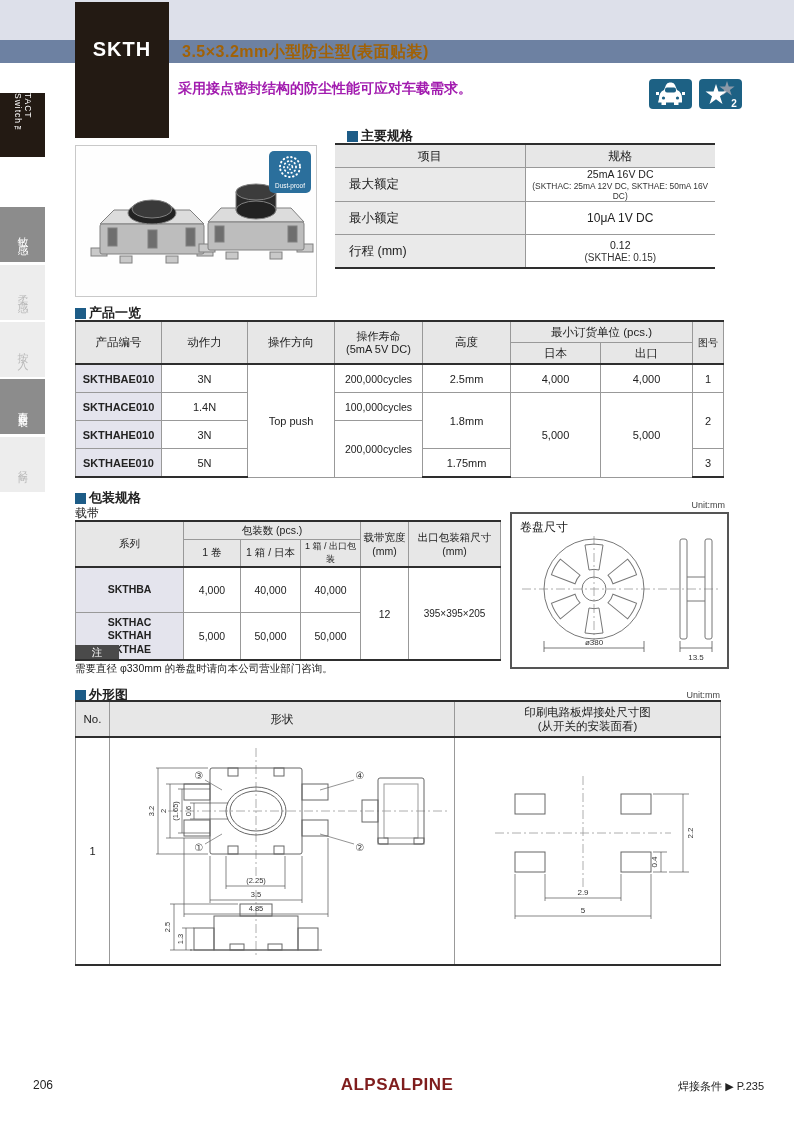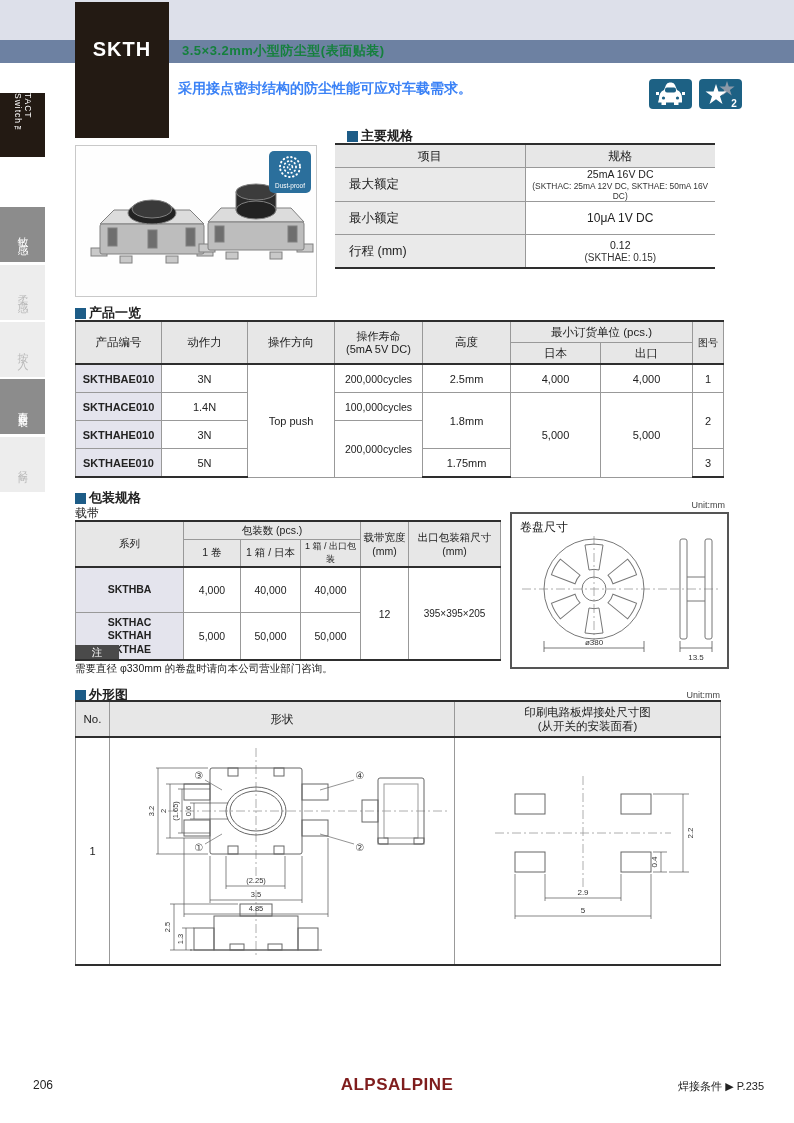--- a/index.html
+++ b/index.html
@@ -6,24 +6,24 @@
   .page {
     position:relative; width:794px; height:1123px; margin:0 auto;
     background:#ffffff; overflow:hidden;
     font-family:"Liberation Sans","DejaVu Sans",sans-serif; color:#222;
   }
   .abs { position:absolute; }
 
   
   .top-strip { top:0; left:0; width:794px; height:40px; background:#dde0ea; }
   .title-bar { top:40px; left:0; width:794px; height:23px; background:#6d81a2; }
-  .title-text { top:42px; left:182px; color:#15803d; font-weight:bold; font-size:13px; letter-spacing:0.5px; }
+  .title-text { top:42px; left:182px; color:#a16207; font-weight:bold; font-size:16px; letter-spacing:0.5px; }
   .series-box { top:2px; left:75px; width:94px; height:136px; background:#231a13; text-align:center; }
   .series-box span { display:inline-block; margin-top:36px; color:#fff; font-weight:bold; font-size:20px; letter-spacing:1px; }
-  .subtitle { top:80px; left:178px; font-size:14px; font-weight:bold; color:#3b82f6;text-align:center; }
+  .subtitle { top:80px; left:178px; font-size:14px; font-weight:bold; color:#a21caf;text-align:center; }
   .badge { width:43px; height:30px; background:#1d6184; border-radius:4px; }
   .badge svg { display:block; }
 
   
   .tact-box { left:0; top:93px; width:45px; height:64px; background:#231a13; display:flex; align-items:center; justify-content:center; }
   .tact-box span { writing-mode:vertical-rl; color:#fff; font-size:8.5px; letter-spacing:1px; }
   .tab { left:0; width:45px; height:55px; display:flex; align-items:center; justify-content:center; }
   .tab span { writing-mode:vertical-rl; text-orientation:upright; font-size:11px; letter-spacing:7px; }
   .tab.dark { background:#8c8c8c; } .tab.dark span { color:#fff; }
   .tab.light { background:#ededed; } .tab.light span { color:#b9b9b9; }

